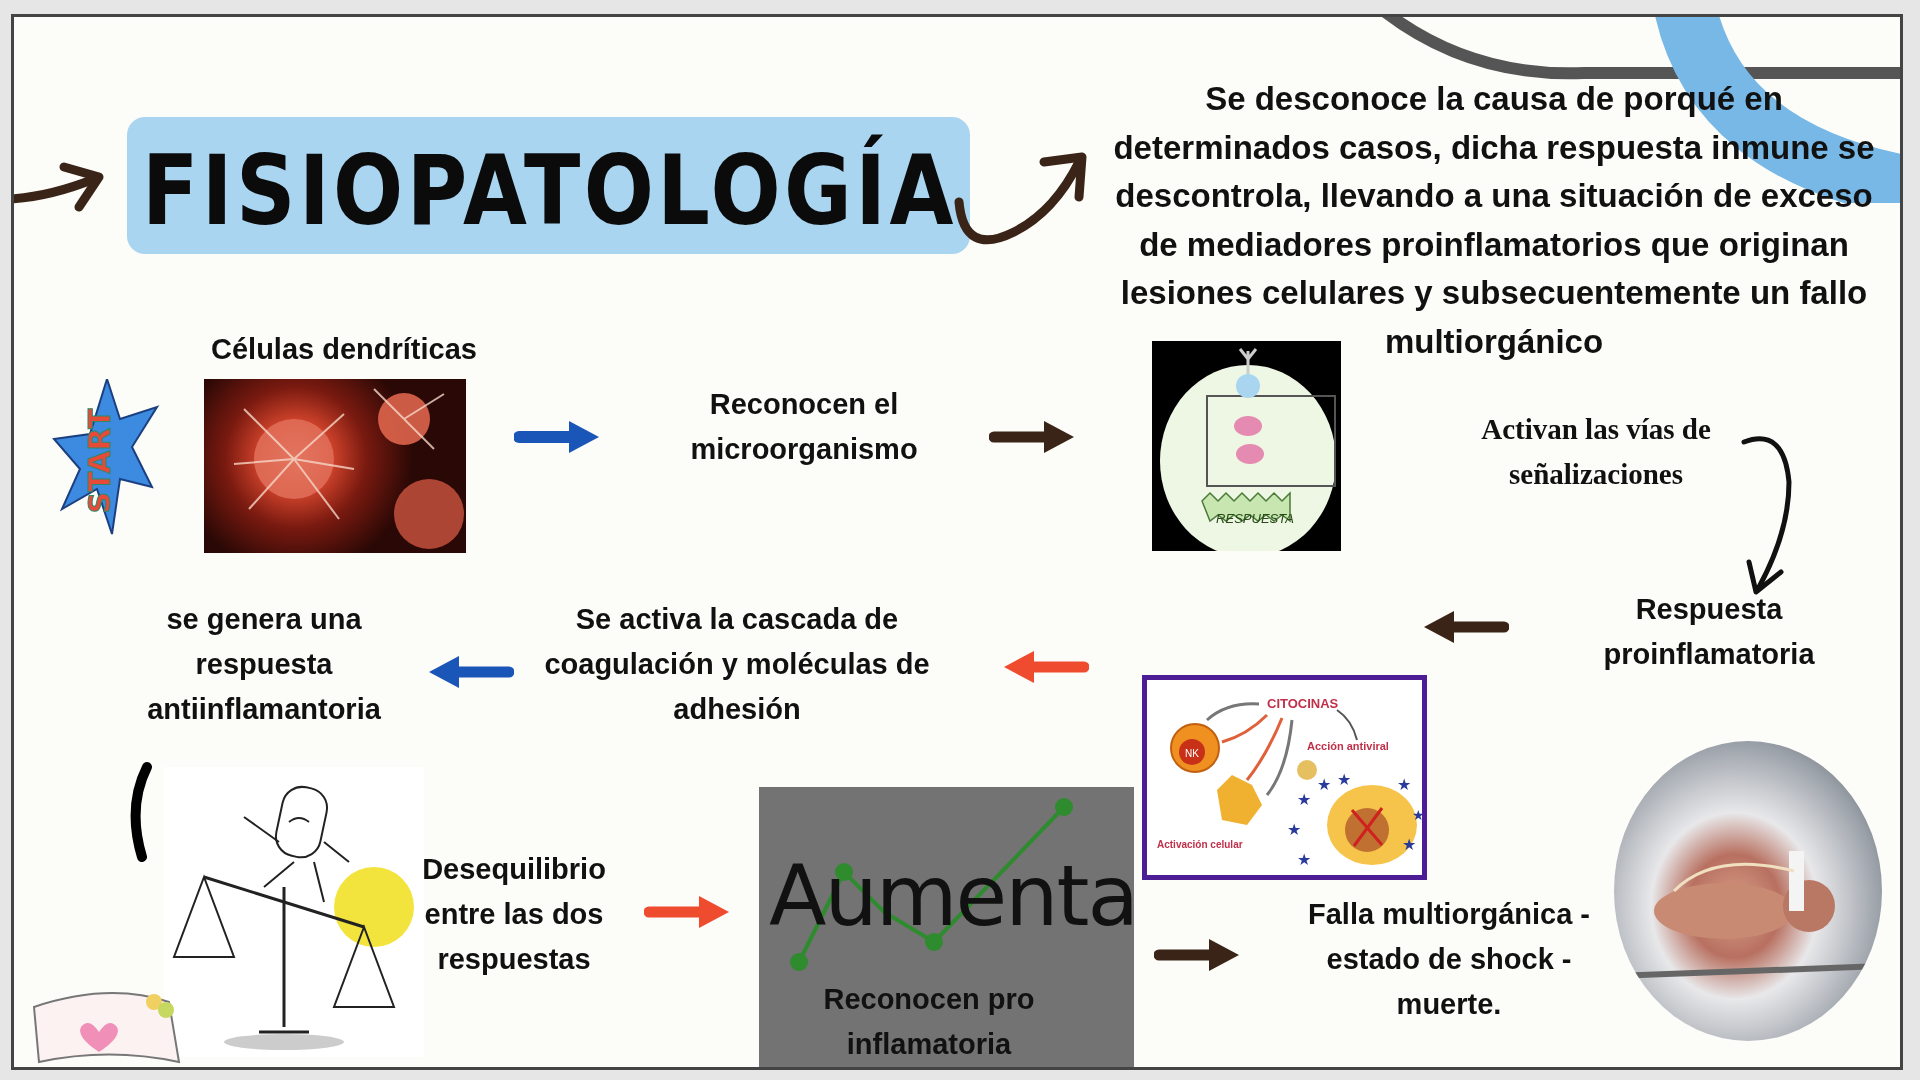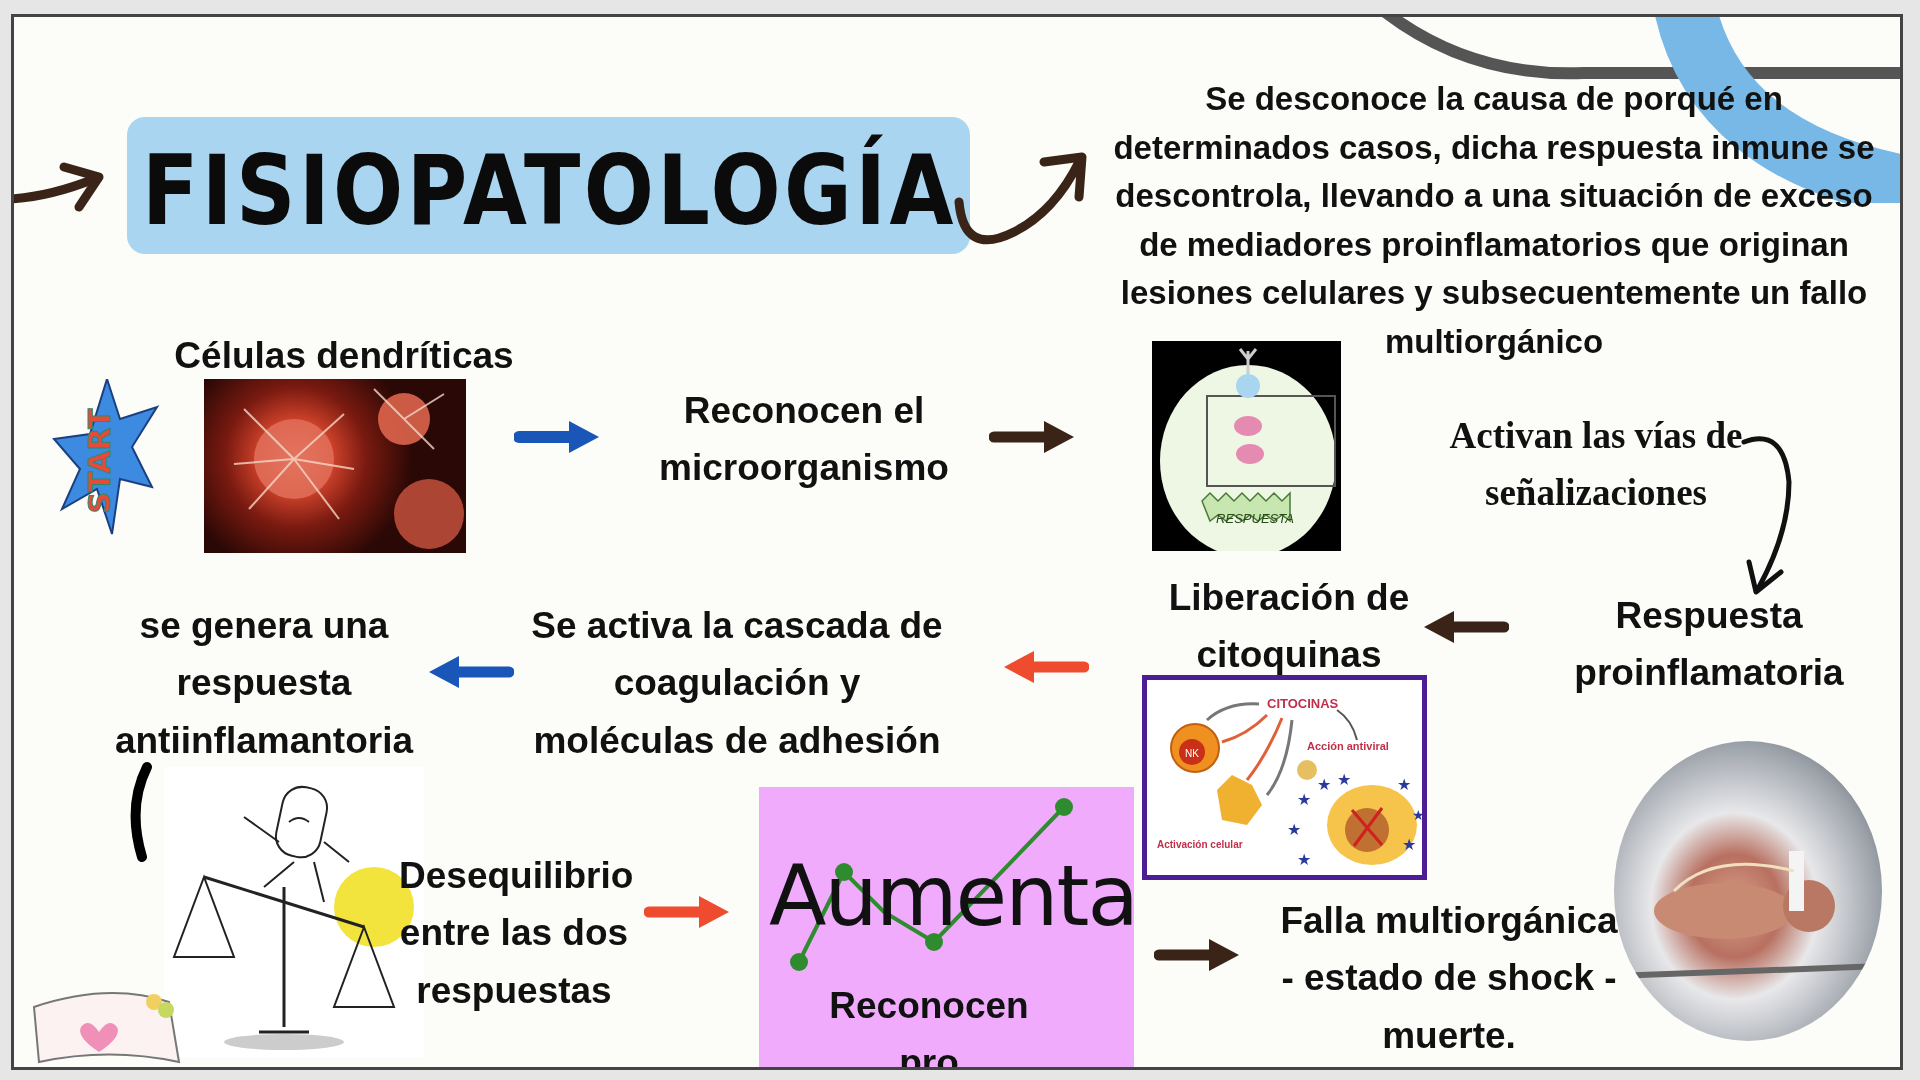--- a/index.html
+++ b/index.html
@@ -1,19 +1,19 @@
 <!DOCTYPE html>
 <html><head>
 <meta charset="utf-8">
 <style>
   html,body{margin:0;padding:0;}
   body{width:1920px;height:1080px;background:#e6e6e6;position:relative;overflow:hidden;font-family:"Liberation Sans",sans-serif;}
   .slide{position:absolute;left:11px;top:14px;width:1892px;height:1056px;background:#fcfcf8;border:3px solid #444;box-sizing:border-box;overflow:hidden;}
   .abs{position:absolute;}
-  .txt{position:absolute;font-weight:700;color:#111;text-align:center;line-height:1.55;font-size:37px;}
+  .txt{position:absolute;font-weight:700;color:#111;text-align:center;line-height:1.55;font-size:29px;}
   .title-box{position:absolute;left:113px;top:100px;width:843px;height:137px;background:#a9d5f0;border-radius:18px;}
   .title-text{position:absolute;left:128px;top:118px;font-family:"DejaVu Sans",sans-serif;font-weight:900;font-size:96px;letter-spacing:4px;color:#0b0b0b;transform:scaleX(0.86);transform-origin:left top;}
   .photo{position:absolute;overflow:hidden;margin-top:6px;}
 </style>
 </head>
 <body>
 
 <div class="slide">
 
   <svg class="abs" style="left:1340px;top:-14px;" width="560" height="200" viewBox="0 0 560 200">
@@ -93,21 +93,20 @@
     <path d="M25 140 L32 170 L57 150" fill="none" stroke="#111" stroke-width="5" stroke-linecap="round" stroke-linejoin="round"></path>
   </svg>
 
   <div class="txt" style="left:1540px;top:570px;width:310px;">Respuesta proinflamatoria</div>
 
   <svg class="abs" style="left:1405px;top:590px;" width="90" height="40" viewBox="0 0 90 40">
       <path d="M30 20 H85" stroke="#3a2418" stroke-width="11" stroke-linecap="round"></path>
       <path d="M35 4 L5 20 L35 36 Z" fill="#3a2418"></path>
     </svg>
 
-  <div class="txt" style="left:1130px;top:552px;width:290px;">Liberación de citoquinas</div>
 
   <div class="photo" style="left:1128px;top:652px;width:275px;height:195px;background:#fff;border:5px solid #4c1d95;">
     <svg width="275" height="195" viewBox="0 0 275 195">
       <text x="120" y="28" font-size="13" font-weight="700" fill="#c0304a" font-family="Liberation Sans, sans-serif">CITOCINAS</text>
       <path d="M60 40 Q80 22 112 24" fill="none" stroke="#777" stroke-width="3"></path>
       <path d="M120 35 Q100 55 75 62" fill="none" stroke="#e0603a" stroke-width="3"></path>
       <path d="M135 38 Q120 75 100 100" fill="none" stroke="#e0603a" stroke-width="3"></path>
       <path d="M145 40 Q140 90 120 115" fill="none" stroke="#777" stroke-width="3"></path>
       <path d="M190 30 Q205 40 210 60" fill="none" stroke="#555" stroke-width="2"></path>
       <circle cx="48" cy="68" r="24" fill="#f09020" stroke="#c06010" stroke-width="2"></circle>
@@ -171,21 +170,21 @@
       <circle cx="137" cy="33" r="8" fill="#c6d860"></circle>
   </svg>
 
   <div class="txt" style="left:385px;top:830px;width:230px;">Desequilibrio entre las dos respuestas</div>
 
   <svg class="abs" style="left:630px;top:875px;" width="90" height="40" viewBox="0 0 90 40">
       <path d="M5 20 H60" stroke="#ef4b2f" stroke-width="11" stroke-linecap="round"></path>
       <path d="M55 4 L85 20 L55 36 Z" fill="#ef4b2f"></path>
     </svg>
 
-  <div class="abs" style="left:745px;top:770px;width:375px;height:290px;background:#f0abfc;">
+  <div class="abs" style="left:745px;top:770px;width:375px;height:290px;background:#737373;">
     <svg class="abs" style="left:0;top:0;" width="375" height="200" viewBox="0 0 375 200">
       <polyline points="40,175 85,85 125,125 175,155 305,20" fill="none" stroke="#2e8b2e" stroke-width="4"></polyline>
       <circle cx="40" cy="175" r="9" fill="#2e8b2e"></circle>
         <circle cx="85" cy="85" r="9" fill="#2e8b2e"></circle>
       <circle cx="175" cy="155" r="9" fill="#2e8b2e"></circle>
         <circle cx="305" cy="20" r="9" fill="#2e8b2e"></circle>
     </svg>
     <div class="abs" style="left:10px;top:60px;font-family:'DejaVu Sans',sans-serif;font-size:84px;color:#111;letter-spacing:-2px;">Aumenta</div>
     <div class="txt" style="left:40px;top:190px;width:260px;">Reconocen pro inflamatoria</div>
   </div>

